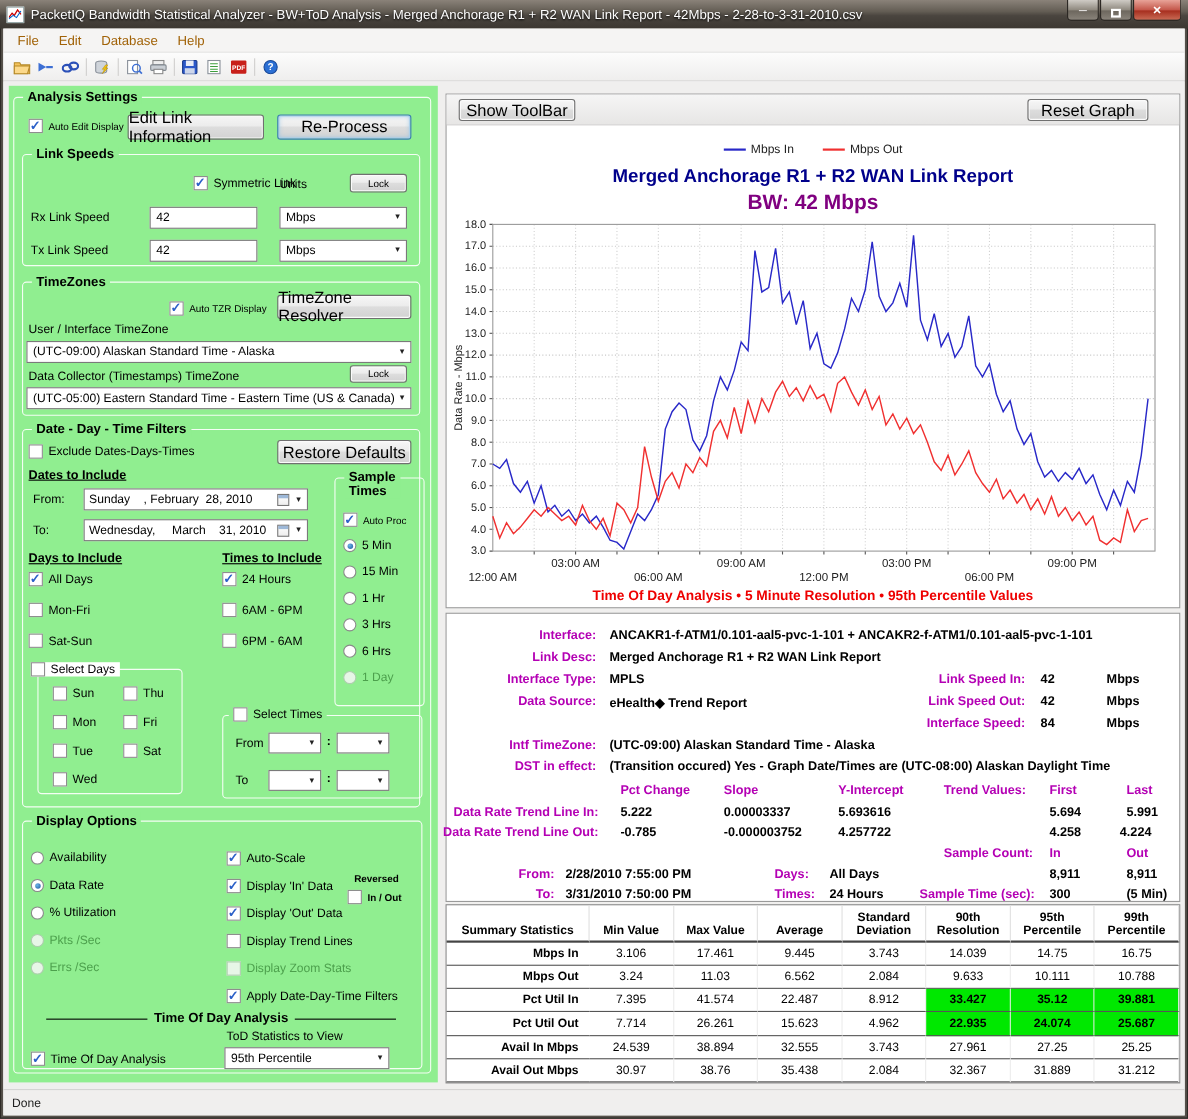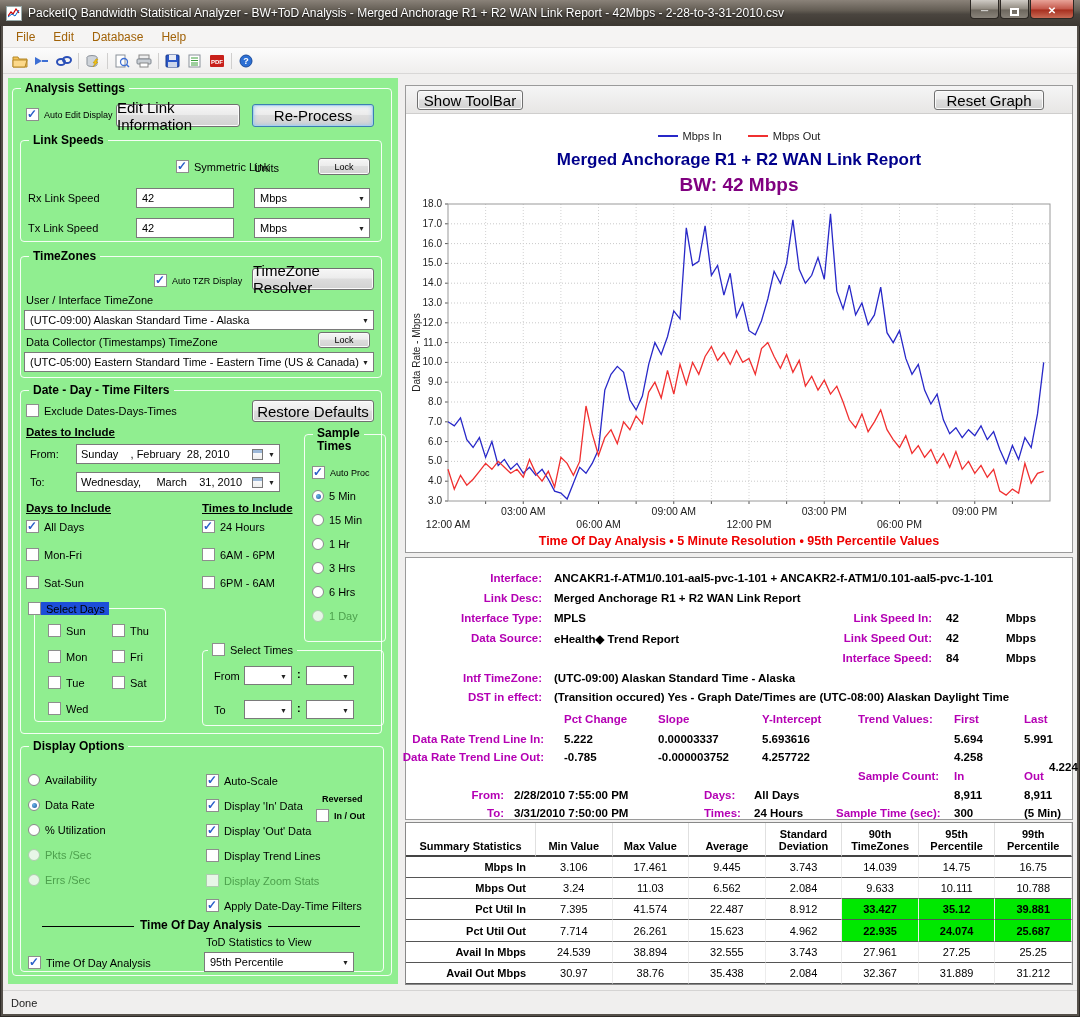--- a/index.html
+++ b/index.html
@@ -330,21 +330,21 @@
             <div class="row-ck">
               <span class="cb"></span>
               <span class="opt-label">6AM - 6PM</span>
             </div>
             <div class="row-ck">
               <span class="cb"></span>
               <span class="opt-label">6PM - 6AM</span>
             </div>
           </div>
 
-        <div class="row-ck" style="position:absolute;left:20px;top:524px;background:#1d4ed8;z-index:2;padding-right:4px;">
+        <div class="row-ck" style="position:absolute;left:20px;top:524px;background:#ffffff;z-index:2;padding-right:4px;">
           <span class="cb"></span>
           <span class="opt-label">Select Days</span>
         </div>
         <div class="gbox" style="left:26px;top:530px;width:132px;height:114px;"></div>
         <div id="day-col-1" style="position:absolute;left:40px;top:546px;display:flex;flex-direction:column;gap:13px;">
             <div class="row-ck">
               <span class="cb"></span>
               <span class="opt-label">Sun</span>
             </div>
             <div class="row-ck">
@@ -654,21 +654,21 @@
           <span class="ivalue" style="left:252px;top:175px;">0.00003337</span>
           <span class="ivalue" style="left:356px;top:175px;">5.693616</span>
           <span class="ivalue" style="left:548px;top:175px;">5.694</span>
           <span class="ivalue" style="left:618px;top:175px;">5.991</span>
 
           <span class="ilabel" style="right:528px;top:193px;">Data Rate Trend Line Out:</span>
           <span class="ivalue" style="left:158px;top:193px;">-0.785</span>
           <span class="ivalue" style="left:252px;top:193px;">-0.000003752</span>
           <span class="ivalue" style="left:356px;top:193px;">4.257722</span>
           <span class="ivalue" style="left:548px;top:193px;">4.258</span>
-          <span class="ivalue" style="left:643px;top:193px;margin-top:10px;">4.224</span>
+          <span class="ivalue" style="left:612px;top:193px;">4.224</span>
 
           <span class="ilabel" style="left:452px;top:212px;text-align:left;">Sample Count:</span>
           <span class="ilabel" style="left:548px;top:212px;text-align:left;">In</span>
           <span class="ilabel" style="left:618px;top:212px;text-align:left;">Out</span>
 
           <span class="ilabel" style="right:568px;top:231px;">From:</span>
           <span class="ivalue" style="left:108px;top:231px;">2/28/2010 7:55:00 PM</span>
           <span class="ilabel" style="left:298px;top:231px;text-align:left;">Days:</span>
           <span class="ivalue" style="left:348px;top:231px;">All Days</span>
           <span class="ivalue" style="left:548px;top:231px;">8,911</span>
@@ -684,21 +684,21 @@
         </div>
 
         <div class="stats-table" id="stats-table">
             <div class="hcell">Summary Statistics</div>
             <div class="hcell">Min Value</div>
             <div class="hcell">Max Value</div>
             <div class="hcell">Average</div>
             <div class="hcell">Standard
 Deviation</div>
             <div class="hcell">90th
-TimeZones</div>
+Resolution</div>
             <div class="hcell">95th
 Percentile</div>
             <div class="hcell">99th
 Percentile</div>
             <div class="rcell">Mbps In</div>
             <div class="vcell">3.106</div>
             <div class="vcell">17.461</div>
             <div class="vcell">9.445</div>
             <div class="vcell">3.743</div>
             <div class="vcell">14.039</div>

